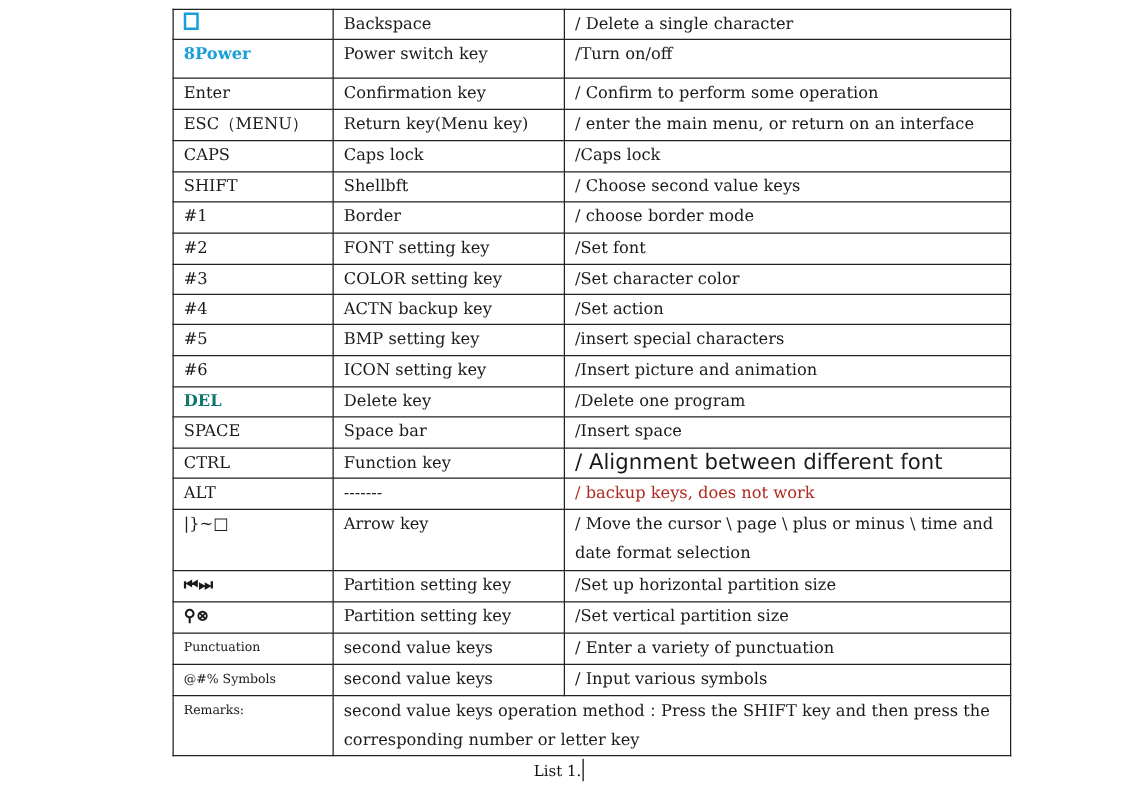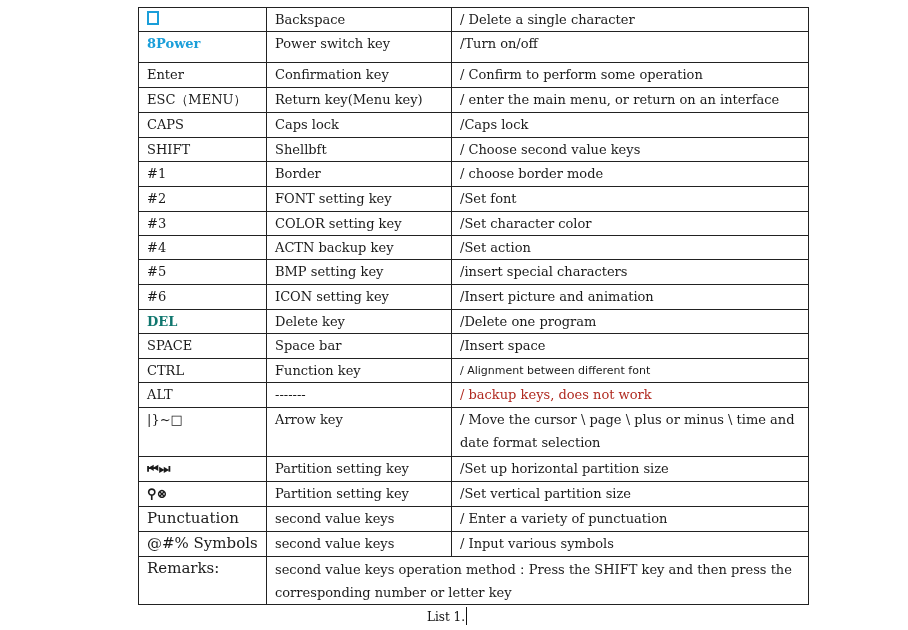--- a/index.html
+++ b/index.html
@@ -3,21 +3,21 @@
   <meta charset="utf-8">
   <style>
     html, body { margin:0; padding:0; background:#ffffff; }
     body { width:908px; height:630px; position:relative; overflow:hidden;
            font-family:"DejaVu Serif", "Liberation Serif", serif; color:#1a1a1a; }
     table.keys { position:absolute; left:138px; top:7px; width:671px;
                  border-collapse:collapse; table-layout:fixed;border-radius:29px; }
     table.keys td { border:1px solid #222; padding:0 8px; vertical-align:top;
                     font-size:13px; line-height:23px; white-space:nowrap; overflow:hidden; }
     table.keys td.c1 { width:111px; font-size:13px; font-family:"DejaVu Serif", serif; }
-    table.keys td.c1.small { font-size:15px; }
+    table.keys td.c1.small { font-size:10px; }
     table.keys td.c2 { width:168px; }
     table.keys td.c3 { white-space:normal; }
     tr { height:24px; }
     tr.tall { height:25px; }
     tr.double { height:49px; }
     tr.double td.c3 { line-height:23px; }
     tr.remarks { height:48px; }
     tr.remarks td.c3 { line-height:23px; }
     .blue { color:#1a9ed9; font-weight:bold; font-size:13px !important; }
     .red { color:#0f766e; }
@@ -99,21 +99,21 @@
       <td class="c3">/Delete one program</td>
     </tr>
     <tr class="tall">
       <td class="c1">SPACE</td>
       <td class="c2">Space bar</td>
       <td class="c3">/Insert space</td>
     </tr>
     <tr>
       <td class="c1">CTRL</td>
       <td class="c2">Function key</td>
-      <td class="c3" style="font-family:'DejaVu Sans',sans-serif;font-size:11px">/ Alignment between different font</td>
+      <td class="c3" style="font-family:'DejaVu Sans',sans-serif;font-size:17px">/ Alignment between different font</td>
     </tr>
     <tr class="tall">
       <td class="c1">ALT</td>
       <td class="c2">-------</td>
       <td class="c3 redtext">/ backup keys, does not work</td>
     </tr>
     <tr class="double">
       <td class="c1 sym">|}~□</td>
       <td class="c2">Arrow key</td>
       <td class="c3">/ Move the cursor \ page \ plus or minus \ time and date format selection</td>

